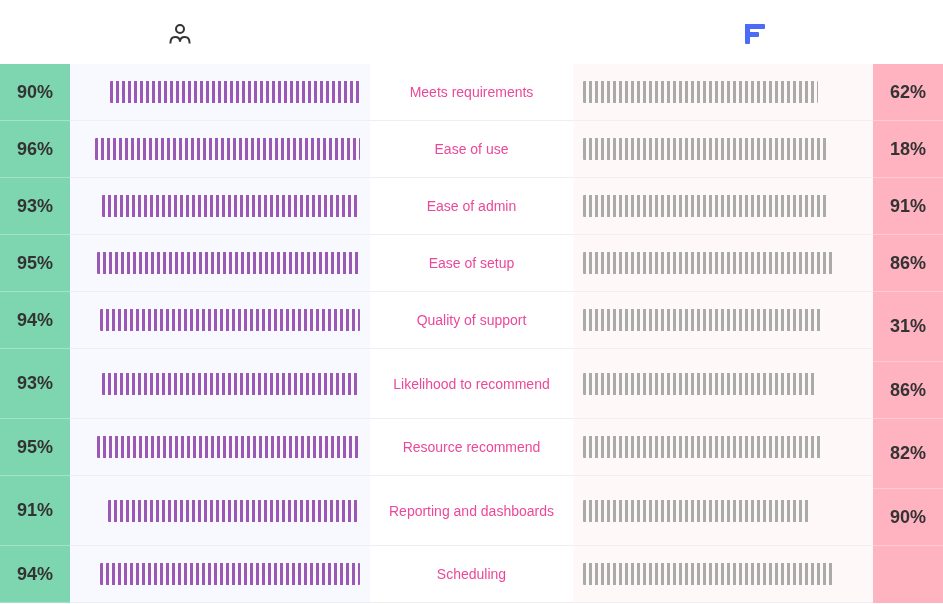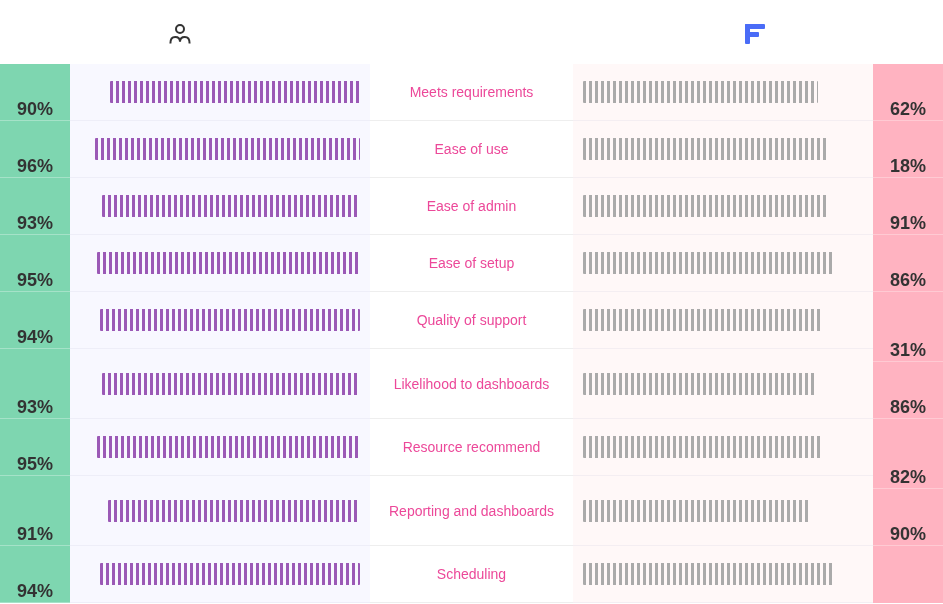--- a/index.html
+++ b/index.html
@@ -109,21 +109,21 @@
     
     .col-right-scores {
       width: 70px;
       background: #ffb3c1;
       display: flex;
       flex-direction: column;
     }
 
     .row-cell {
       display: flex;
-      align-items: flex-end;
+      align-items: center;
       justify-content: center;
       height: 57px;
       border-bottom: 1px solid rgba(255,255,255,0.3);
     }
 
     .row-cell-tall {
       height: 70px;
     }
 
     .score-text {
@@ -294,21 +294,21 @@
         <div class="bar-cell">
           <div class="bar-rg" style="width:260px;"></div>
         </div>
       </div>
     <div class="col-center" id="col-labels">
         <div class="label-cell">Meets requirements</div>
         <div class="label-cell">Ease of use</div>
         <div class="label-cell">Ease of admin</div>
         <div class="label-cell">Ease of setup</div>
         <div class="label-cell">Quality of support</div>
-        <div class="label-cell label-cell-tall">Likelihood to dashboards</div>
+        <div class="label-cell label-cell-tall">Likelihood to recommend</div>
         <div class="label-cell">Resource recommend</div>
         <div class="label-cell label-cell-tall">Reporting and dashboards</div>
         <div class="label-cell">Scheduling</div>
       </div>
     <div class="col-right-bars" id="col-float-bars">
         <div class="bar-cell">
           <div class="bar-float" style="width:235px;"></div>
         </div>
         <div class="bar-cell">
           <div class="bar-float" style="width:244px;"></div>

